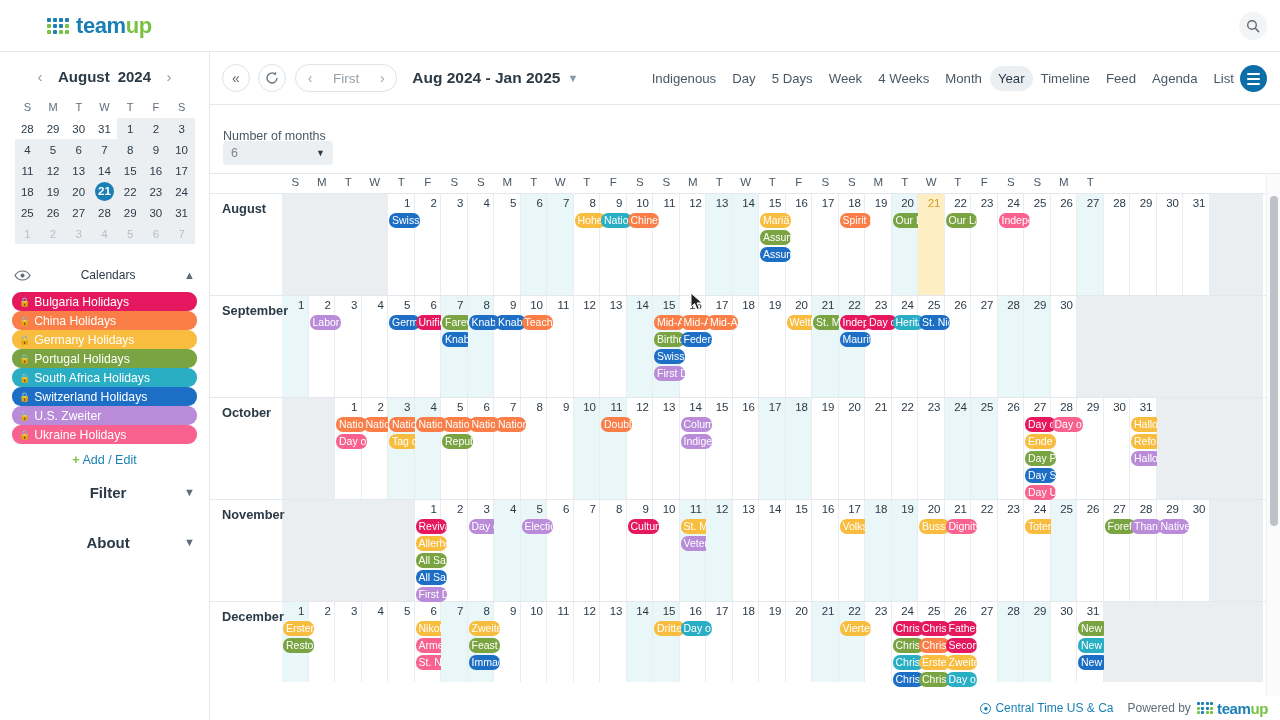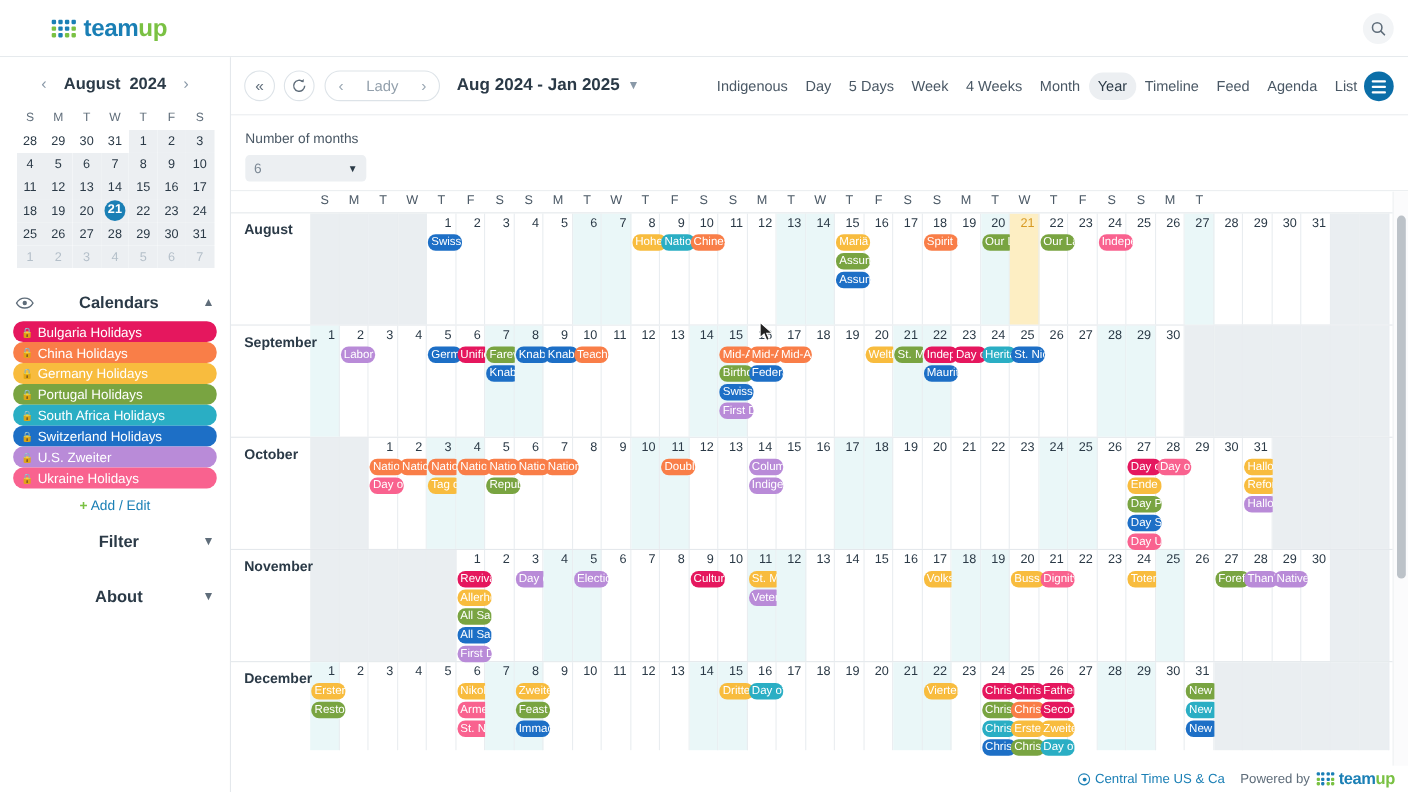--- a/index.html
+++ b/index.html
@@ -51,21 +51,21 @@
   table.mini { border-collapse:collapse; margin:4px auto 0; width:180px; }
   table.mini th { font-size:11px; font-weight:400; color:#5f6d7a; height:22px; width:25.7px; text-align:center; }
   table.mini td { font-size:11.5px; text-align:center; height:21px; width:25.7px; color:#2b3a47; position:relative; }
   table.mini td.out { color:#b4bfc9; }
   table.mini td.inmonth { background:#eceff2; }
   table.mini td.today span {
     display:inline-block; width:19px; height:19px; line-height:19px; border-radius:50%;
     background:#1a7fb5; color:#fff; font-weight:700;
   }
   .sect-head { display:flex; align-items:center; height:34px; margin-top:14px; padding:0 14px; }
-  .sect-title { flex:1; text-align:center; font-size:15px; font-weight:700; color:#2b3a47; }
+  .sect-title { flex:1; text-align:center; font-size:12px; font-weight:400; color:#2b3a47; }
   .eye-icon { width:18px; color:#5f6d7a; display:flex; }
   .chev { color:#5f6d7a; font-size:11px; }
   .cal-list { padding:0 12px; }
   .cal-item {
     height:19px; margin-bottom:0px; border-radius:9px; display:flex; align-items:center;
     padding:0 7px; color:#fff; font-size:12.2px; cursor:pointer; margin-top:0;
   }
   .cal-item + .cal-item { margin-top:0; }
   .lock { font-size:9px; margin-right:4px; opacity:.95; }
   .addedit { margin-top:9px; text-align:center; font-size:12.5px; cursor:pointer; }
@@ -103,21 +103,21 @@
     width:27px; height:27px; border-radius:50%; background:#0b6ea8; margin-left:10px;
     display:flex; flex-direction:column; align-items:center; justify-content:center; gap:3px; cursor:pointer;
   }
   .menu-btn i { display:block; width:13px; height:2px; background:#fff; border-radius:1px; }
 
   
   .subbar {
     position:absolute; left:210px; top:105px; width:1070px; height:69px;
     background:#fff; border-bottom:1px solid #e4e8ec;
   }
-  .subbar .lbl { position:absolute; left:13px; top:14px; font-size:12.5px; color:#4a5865; }
+  .subbar .lbl { position:absolute; left:13px; top:24px; font-size:12.5px; color:#4a5865; }
   .months-select {
     position:absolute; left:13px; top:36px; width:110px; height:24px; background:#eceff2;
     border-radius:4px; display:flex; align-items:center; padding:0 8px; cursor:pointer;
   }
   .months-select .val { flex:1; font-size:12.5px; color:#7b8794; }
   .months-select .arrow { font-size:9px; color:#2b3a47; }
 
   
   .grid-wrap {
     position:absolute; left:210px; top:174px; width:1070px; height:546px;
@@ -346,21 +346,21 @@
   <div class="toolbar">
     <div class="rbtn collapse-btn">«</div>
     <div class="rbtn refresh-btn">
       <svg width="14" height="14" viewBox="0 0 14 14">
         <path d="M12 7a5 5 0 1 1-1.6-3.7" fill="none" stroke="#5f6d7a" stroke-width="1.3"></path>
         <path d="M11.2 0.8 L11 3.7 L8.2 3.3 Z" fill="#5f6d7a"></path>
       </svg>
     </div>
     <div class="nav-group">
       <div class="nav-arrow">‹</div>
-      <div class="today-btn">Lady</div>
+      <div class="today-btn">First</div>
       <div class="nav-arrow">›</div>
     </div>
     <div class="range-label">Aug 2024 - Jan 2025</div>
     <div class="range-chev">▼</div>
     <div class="views" id="view-tabs" style="padding-right: 38px;">
         <div class="view-tab">Indigenous</div>
         <div class="view-tab">Day</div>
         <div class="view-tab">5 Days</div>
         <div class="view-tab">Week</div>
         <div class="view-tab">4 Weeks</div>

